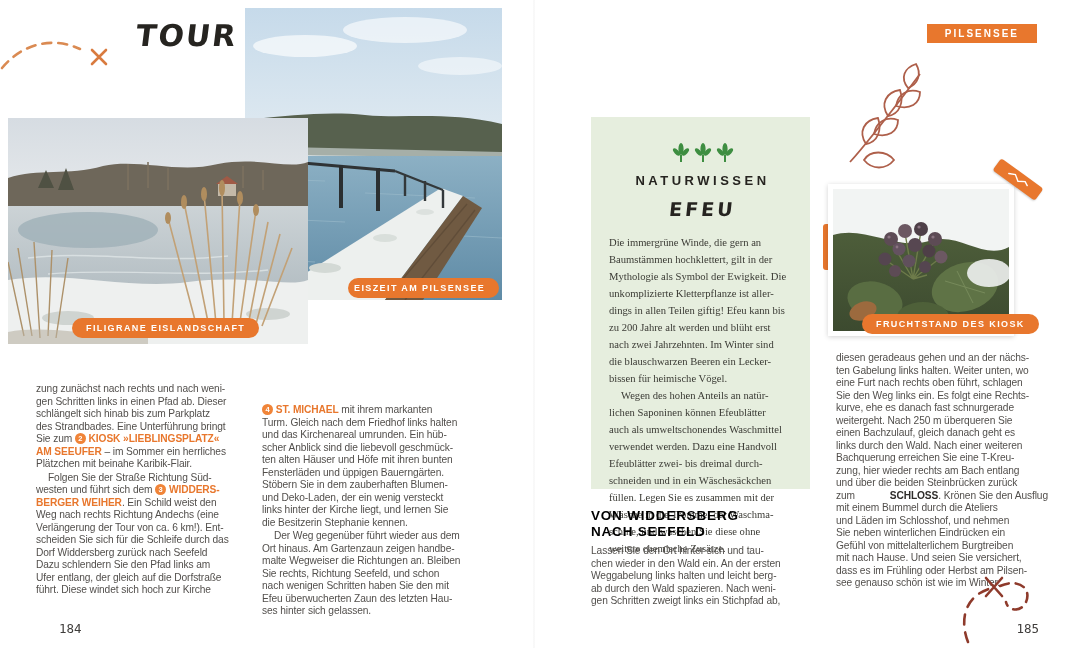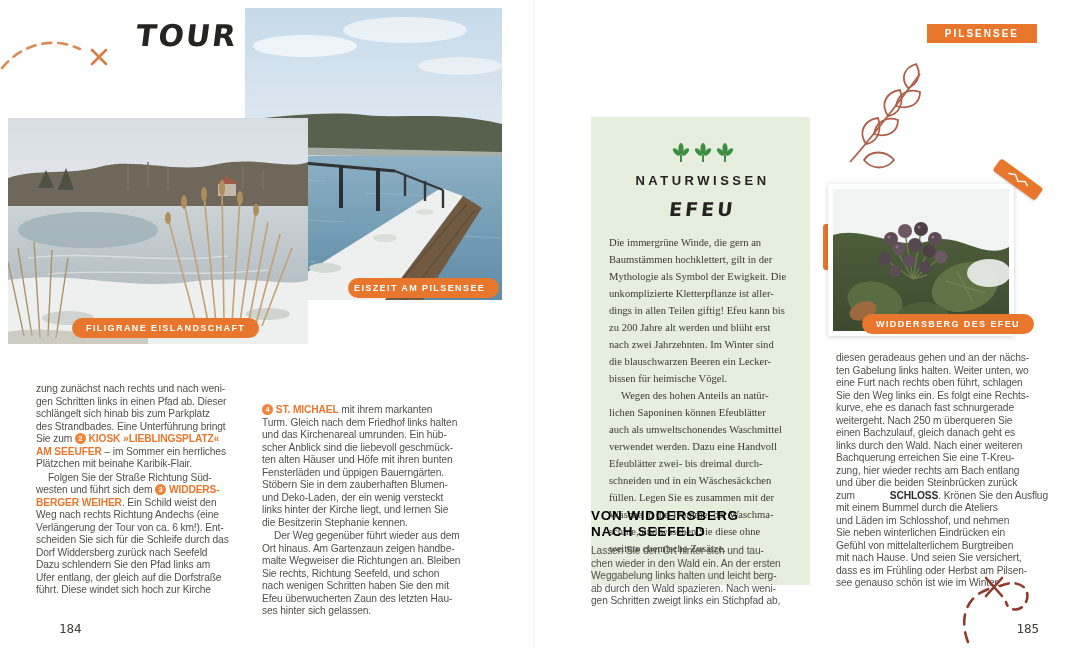--- a/index.html
+++ b/index.html
@@ -42,21 +42,21 @@
 
   .section-heading{position:absolute;left:591px;top:508px;font-size:13.5px;font-weight:bold;
                    color:#000000;letter-spacing:0.8px;line-height:16px;white-space:pre-line;}
 
   .page-num{position:absolute;bottom:12px;font-family:"DejaVu Sans Mono",monospace;
             font-size:12.5px;color:#3f3d3b;margin-left:25px;}
   .pn-left{left:34px;}
   .pn-right{right:30px;}
 
   
-  .infobox{position:absolute;left:591px;top:117px;width:219px;height:468px;background:#E6EEDE;
+  .infobox{position:absolute;left:591px;top:117px;width:219px;height:372px;background:#E6EEDE;
            box-sizing:border-box;padding:26px 14px 0 18px;}
   .infobox-trees{text-align:center;margin-bottom:6px;}
   .infobox-kicker{text-align:center;font-size:13px;font-weight:bold;letter-spacing:3.5px;
                   color:#262420;margin-bottom:10px;}
   .infobox-title{text-align:center;font-family:"DejaVu Sans",sans-serif;font-weight:bold;
                  font-size:19px;color:#262420;transform:skewX(-6deg);letter-spacing:3px;margin-bottom:14px;}
   .infobox-text{font-family:"Liberation Serif",serif;font-size:10.6px;line-height:17px;
                 color:#3a3a34;white-space:pre-line;}
   .infobox-text.indent{text-indent:12px;}
 
@@ -317,21 +317,21 @@
         </g>
       </svg>
     </div>
   </div>
   <div class="tape">
     <svg width="26" height="8" viewBox="0 0 26 8">
       <path d="M2,5 L8,2 L14,6 L20,2 L24,4" fill="none" stroke="#ffffff" stroke-width="1.4" stroke-linecap="round"></path>
     </svg>
   </div>
   <div class="side-tab"></div>
-  <div class="caption-pill cap-ivy">WIDDERSBERG DES EFEU</div>
+  <div class="caption-pill cap-ivy">FRUCHTSTAND DES KIOSK</div>
 
   <div class="section-heading">VON WIDDERSBERG
 NACH SEEFELD</div>
   <div class="col col-185-1">
       <div class="para"><span>Lassen Sie den Ort hinter sich und tau-
 chen wieder in den Wald ein. An der ersten
 Weggabelung links halten und leicht berg-
 ab durch den Wald spazieren. Nach weni-
 gen Schritten zweigt links ein Stichpfad ab,</span></div>
     </div>

